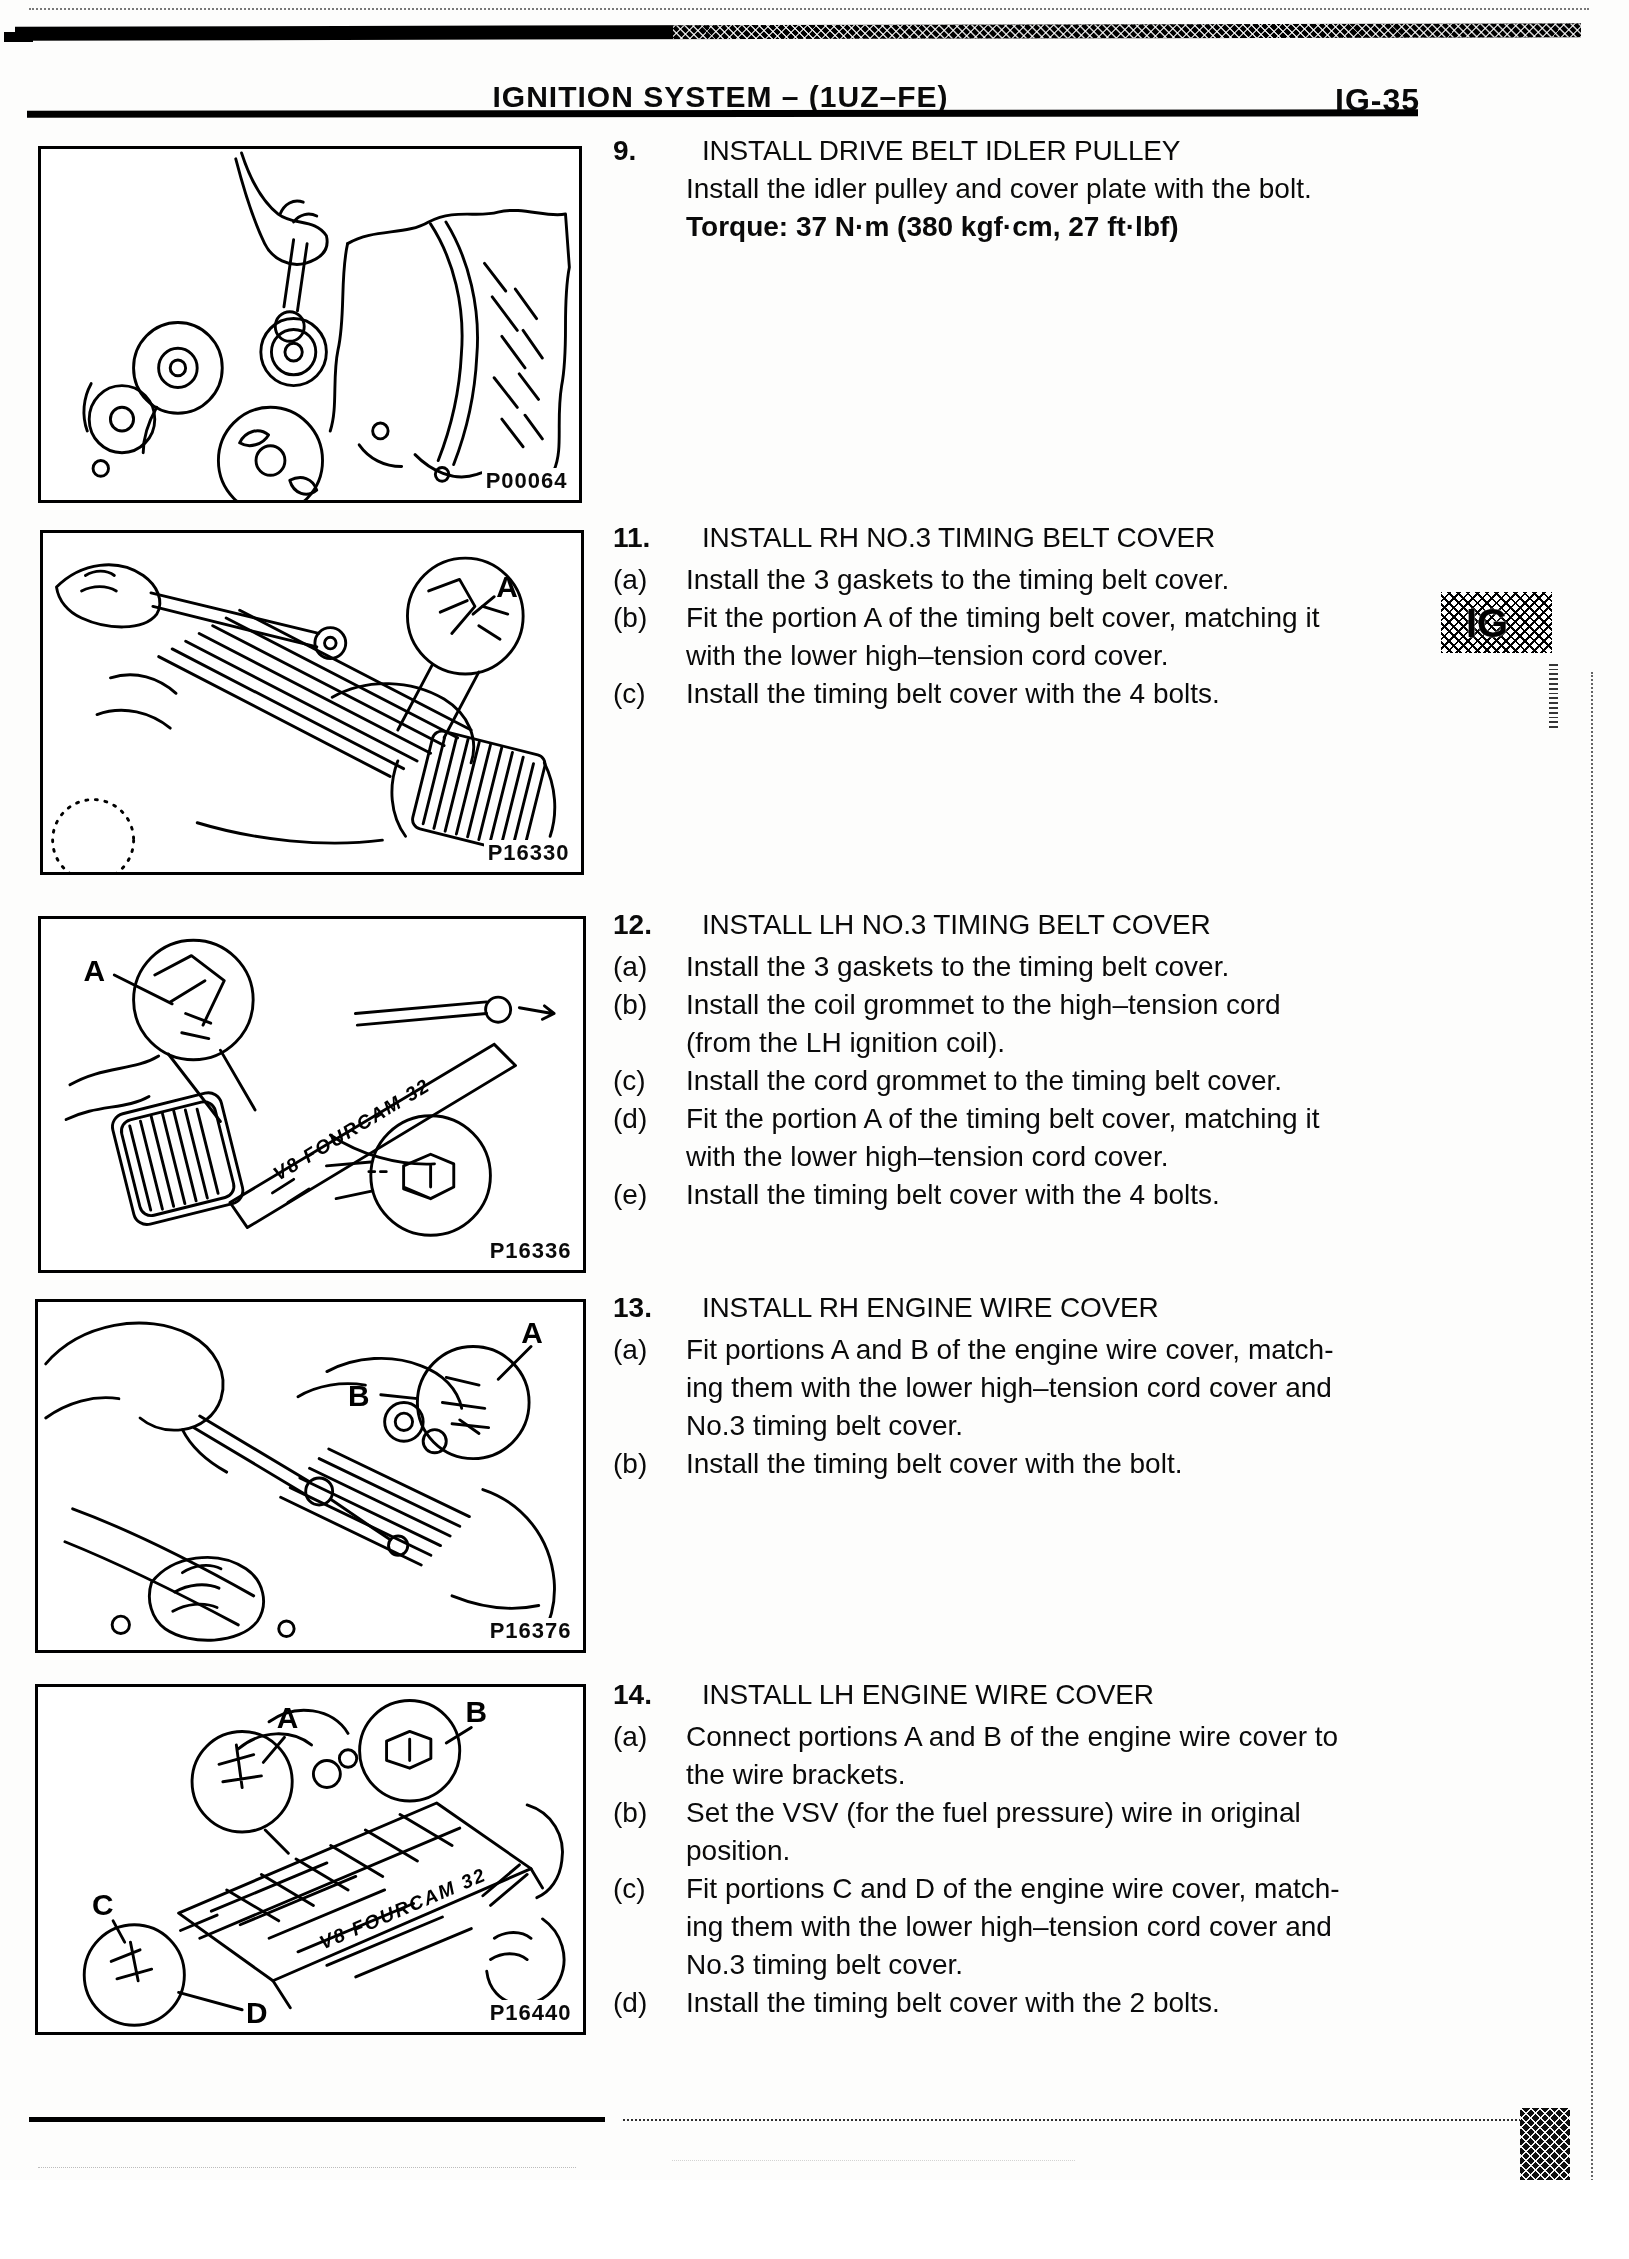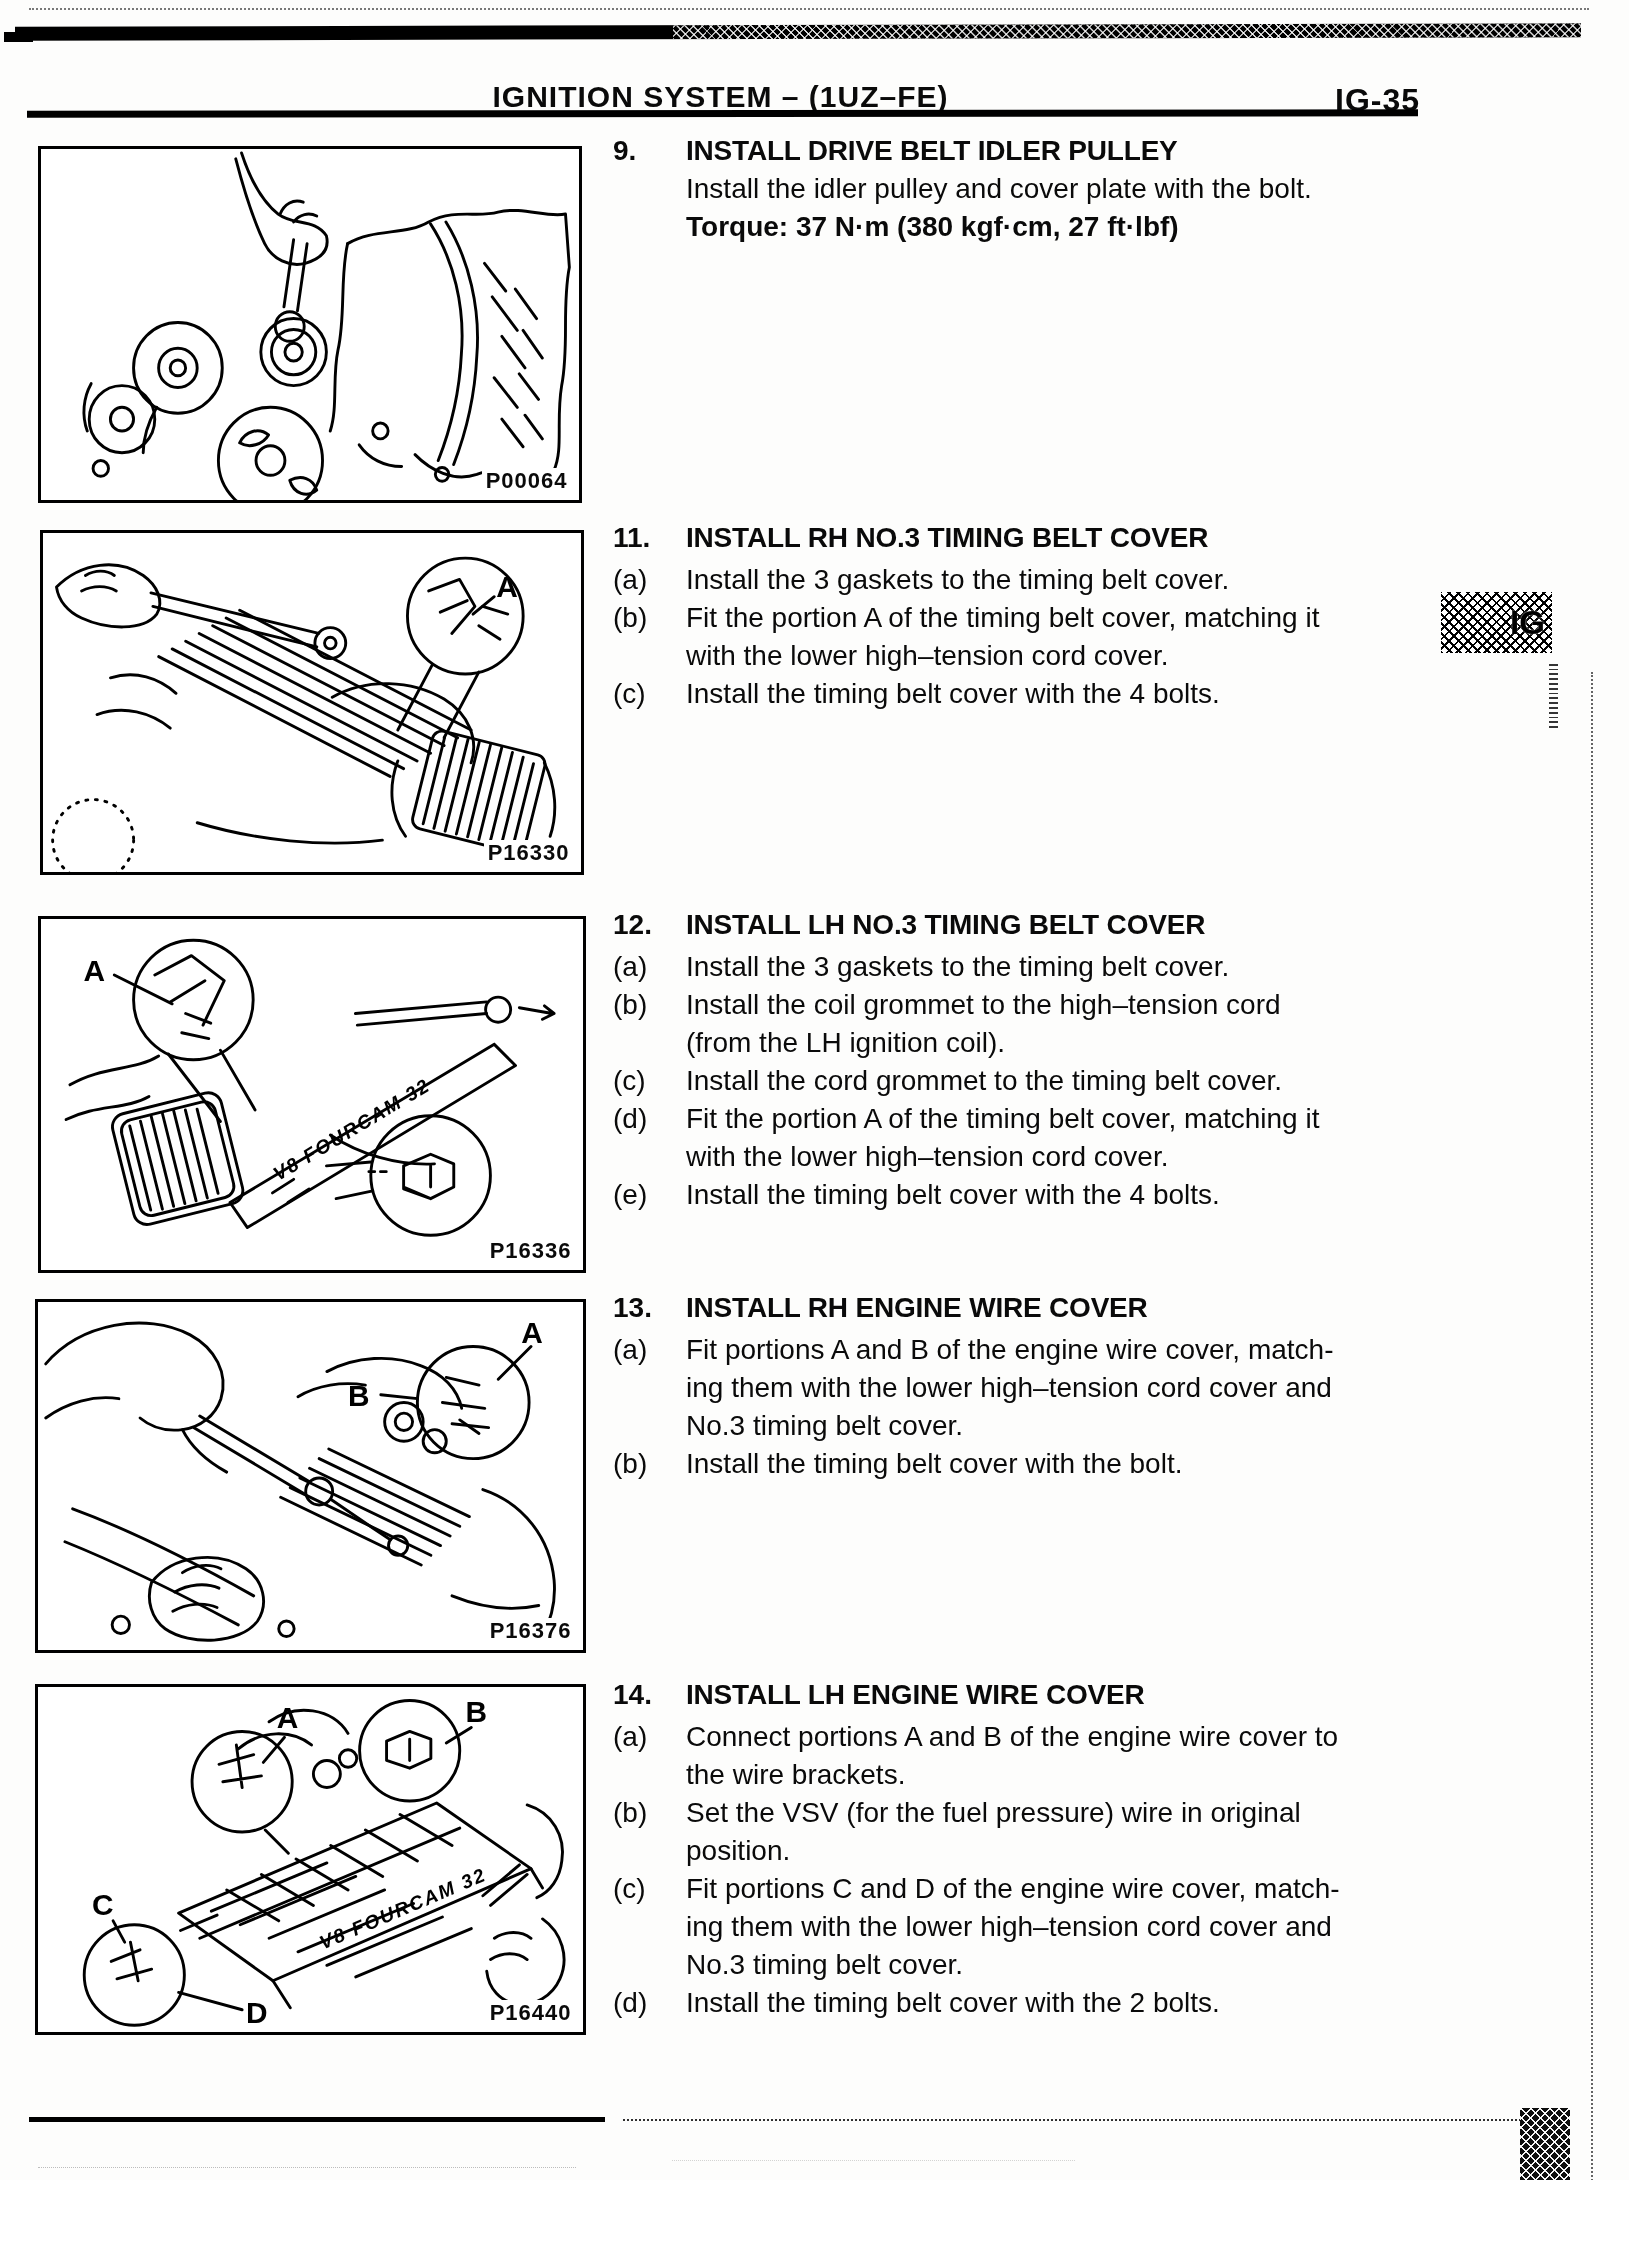--- a/index.html
+++ b/index.html
@@ -28,33 +28,33 @@
              letter-spacing:1px;background:#fff;padding-left:3.8px;}
   .lineart{stroke:#000;fill:none;stroke-width:3;stroke-linecap:round;stroke-linejoin:round;}
   .callout-letter{font-family:"Liberation Sans",sans-serif;font-size:31px;font-weight:600;fill:#000;stroke:none;}
   .engine-text{font-family:"Liberation Sans",sans-serif;font-size:20px;font-weight:700;
                font-style:italic;fill:#000;stroke:none;letter-spacing:2px;}
 
   
   .sec{position:absolute;left:613px;width:815px;font-size:28px;line-height:38px;}
   .row{display:grid;grid-template-columns:73px 1fr;}
   .row .num{font-weight:700;}
-  .row .head{font-weight:700;letter-spacing:-0.2px;white-space:nowrap;}
+  .row .head{font-weight:400;letter-spacing:-0.2px;white-space:nowrap;margin-left:16px;}
   .row .lbl{}
   .row .txt{white-space:pre-line;}
   .row .txt.bold{font-weight:700;}
   .steps .row{margin-top:0;}
   .sec .row.heading{margin-bottom:3.8px;}
 
   
   .ig-tab{position:absolute;left:1441px;top:592px;width:111px;height:61px;
           background:repeating-linear-gradient(45deg,#000 0 1.9px,transparent 1.9px 6.7px),
                      repeating-linear-gradient(-45deg,#000 0 1.9px,transparent 1.9px 6.7px),#fff;}
   .ig-tab .tab-label{position:absolute;left:25px;top:50%;transform:translateY(-50%);
-          font-size:33px;font-weight:700;color:#000;text-shadow:0 0 1.9px #fff;margin-left:44px;}
+          font-size:40px;font-weight:700;color:#000;text-shadow:0 0 1.9px #fff;}
   .tab-noise{position:absolute;left:1549px;top:661px;width:8.6px;height:67px;
           background:repeating-linear-gradient(0deg,#111 0 1.9px,transparent 1.9px 4.8px);opacity:.85;}
   .v-dotted{position:absolute;left:1591px;top:672px;height:1580px;width:0;
           border-left:2.9px dotted #3d3d3d;opacity:.8;}
 
   
   .bottom-solid{position:absolute;left:29px;top:2117px;width:576px;height:4.8px;background:#000;}
   .bottom-dotted{position:absolute;left:623px;top:2119px;width:946px;height:0;
           border-top:2.9px dotted #2f2f2f;}
   .corner-bar{position:absolute;left:1520px;top:2108px;width:50px;height:133px;background:#0d0d0d;

